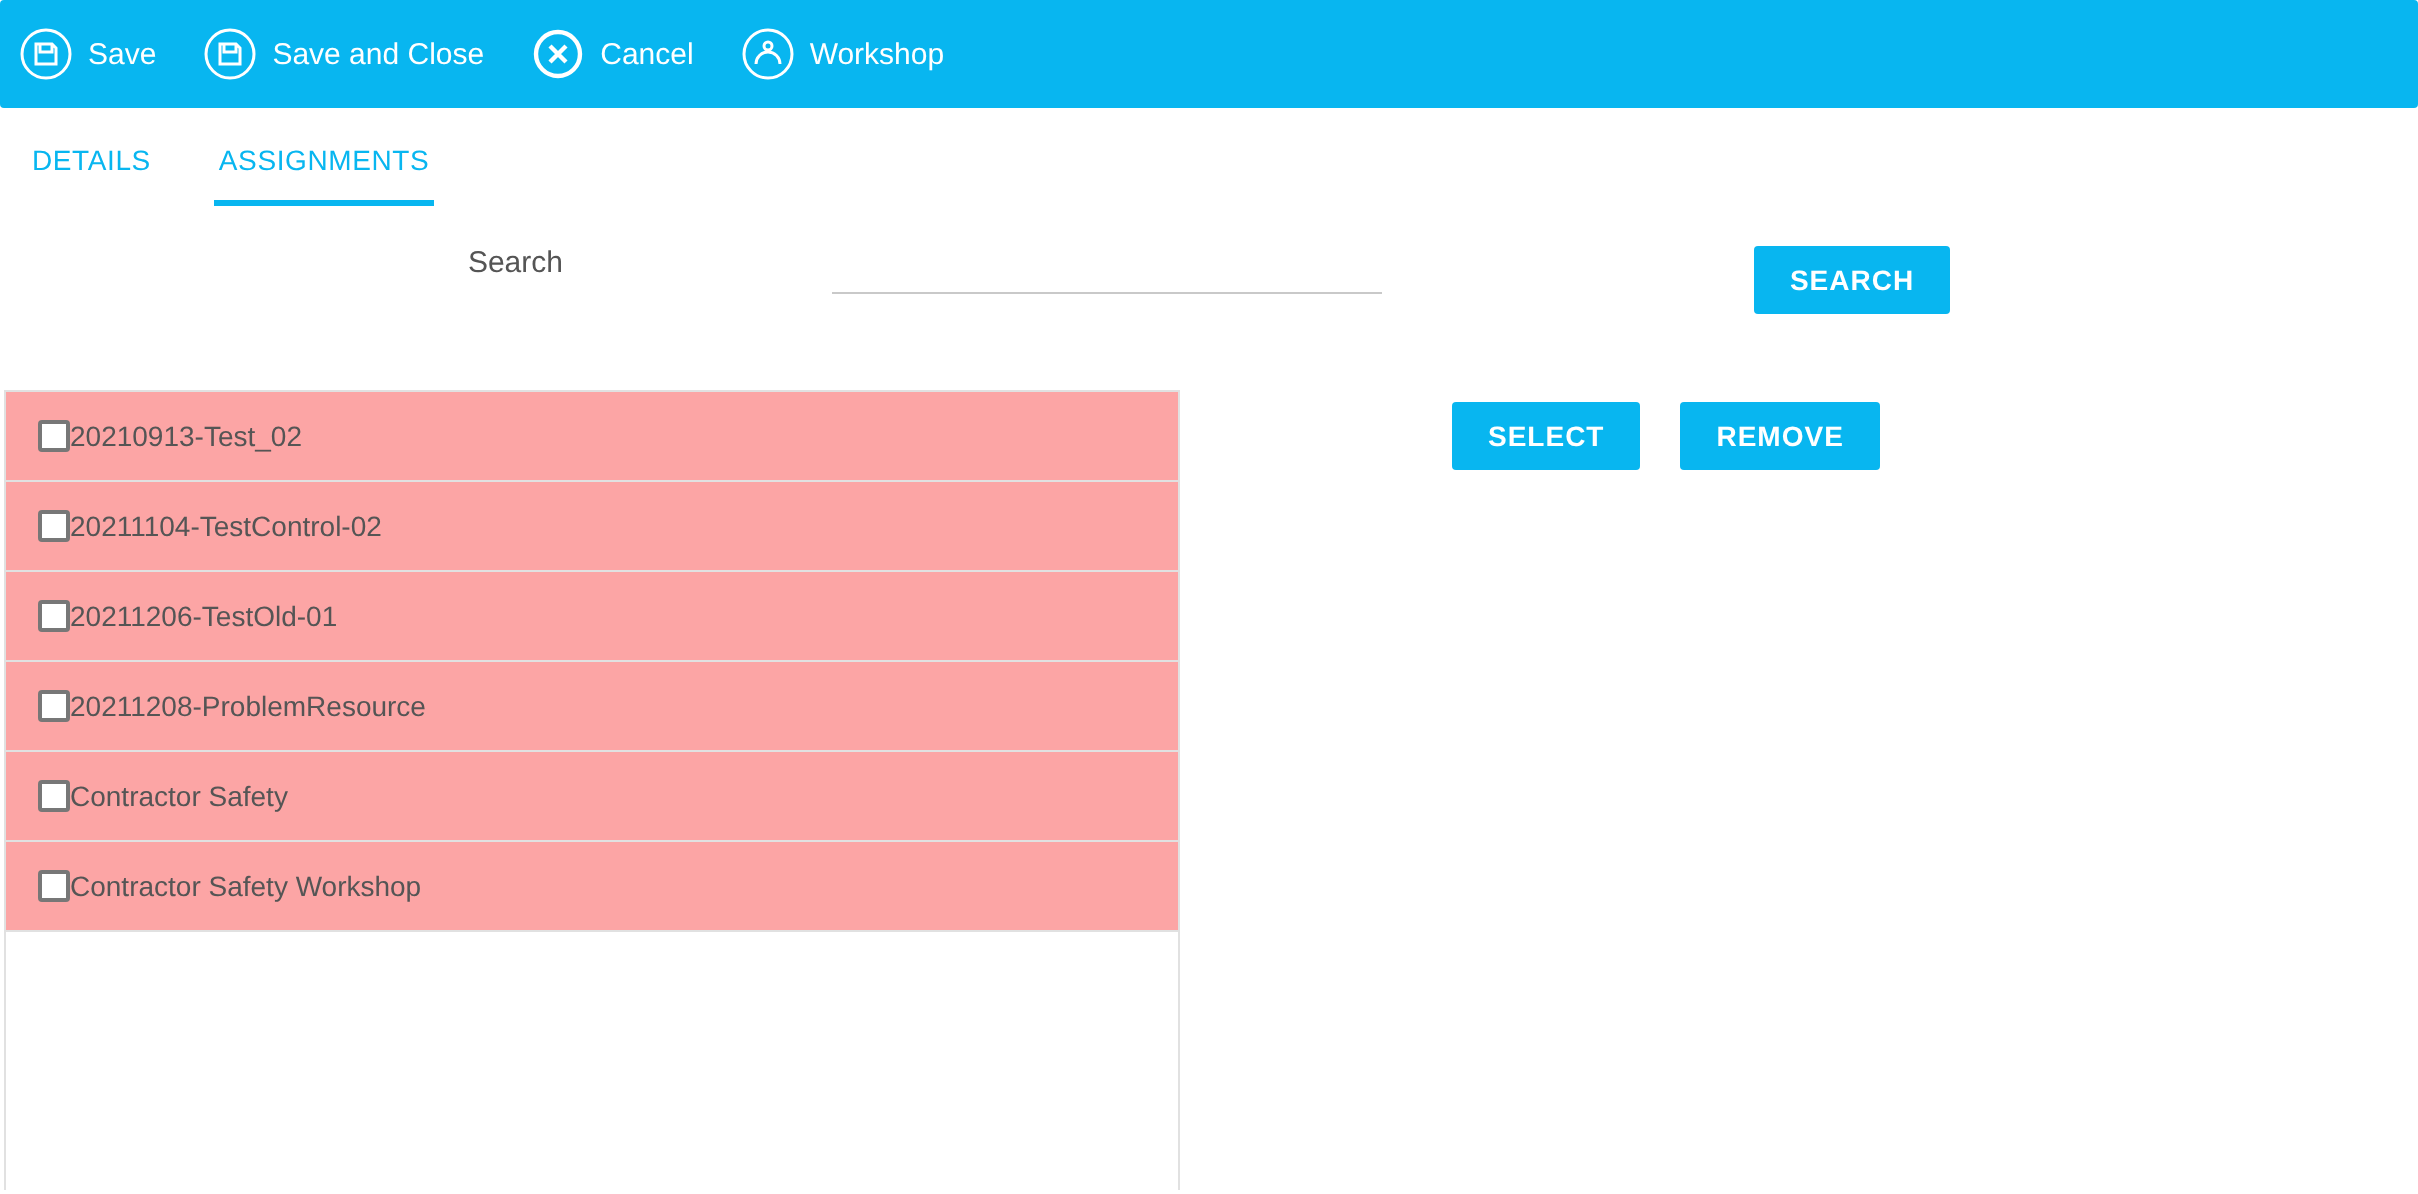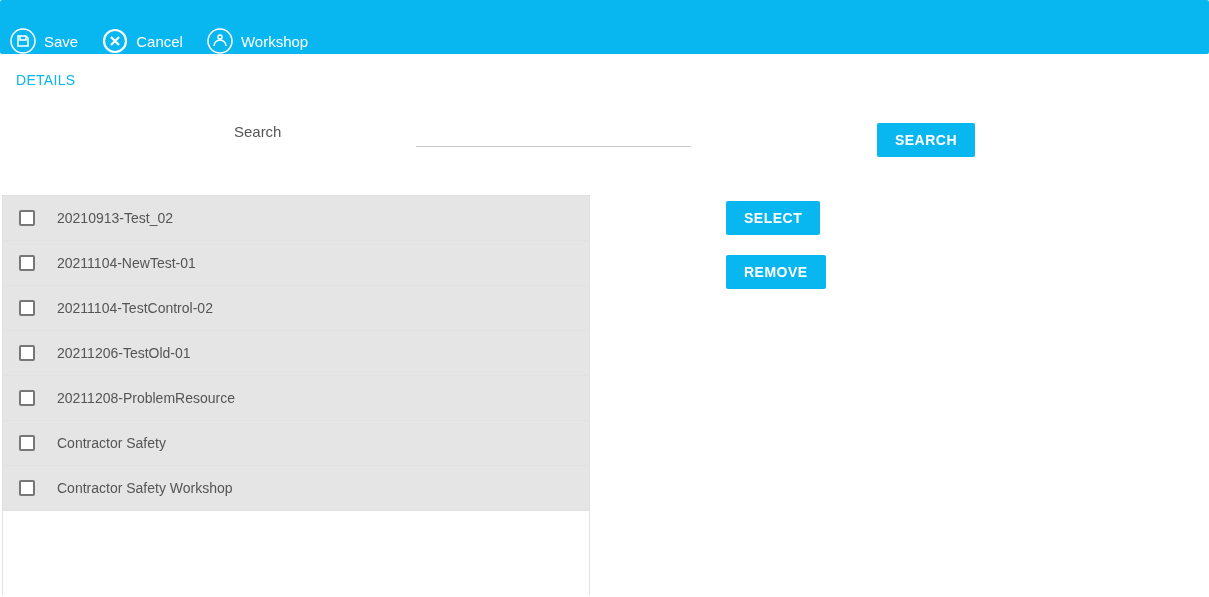--- a/index.html
+++ b/index.html
@@ -11,21 +11,21 @@
     color: #444;
     background: #fff;
     width: 1209px;
   }
 
   
   .top-toolbar {
     background: #08b6f0;
     height: 54px;
     display: flex;
-    align-items: flex-end;
+    align-items: center;
     padding: 0 10px;
     gap: 24px;
     color: #fff;
     border-radius: 2px;
   }
   .toolbar-btn {
     display: flex;
     align-items: center;
     gap: 8px;
     color: #fff;
@@ -120,45 +120,43 @@
     margin-left: 2px;
   }
   .resource-list {
     position: absolute;
     inset: 0;
     overflow-y: scroll;
   }
   .list-row {
     display: flex;
     align-items: center;
-    gap: 22px;
     padding: 14px 16px;
     border-bottom: 1px solid #e1e1e1;
-    background: #e5e5e5;
+    background: #fca5a5;
     font-size: 14px;
     color: #555;
   }
   .chk {
     width: 16px;
     height: 16px;
     border: 2px solid #777;
     border-radius: 2px;
     flex-shrink: 0;
     background: #fff;
   }
 
   
   .resource-list::-webkit-scrollbar { width: 16px; }
   .resource-list::-webkit-scrollbar-track { background: #f1f1f1; }
   .resource-list::-webkit-scrollbar-thumb { background: #c4c4c4; }
 
   
   .middle-buttons {
     display: flex;
-    flex-direction: column;
     align-items: flex-start;
     gap: 20px;
     padding-left: 136px;
     padding-top: 6px;
   }
 
   
   .right-panel {
     padding-left: 134px;
     padding-top: 2px;
@@ -184,20 +182,29 @@
   <div class="toolbar-btn">
     <span class="toolbar-icon">
       <svg viewBox="0 0 26 26" width="26" height="26">
         <circle cx="13" cy="13" r="12" stroke-width="1.5"></circle>
         <path d="M8 8 h8 l2 2 v8 h-10 z M10 8 v4 h6 v-4" stroke-width="1.5"></path>
       </svg>
     </span>
     <span>Save</span>
   </div>
 
+  <div class="toolbar-btn">
+    <span class="toolbar-icon">
+      <svg viewBox="0 0 26 26" width="26" height="26">
+        <circle cx="13" cy="13" r="12" stroke-width="1.5"></circle>
+        <path d="M8 8 h8 l2 2 v8 h-10 z M10 8 v4 h6 v-4" stroke-width="1.5"></path>
+      </svg>
+    </span>
+    <span>Save and Close</span>
+  </div>
 
   <div class="toolbar-btn">
     <span class="toolbar-icon">
       <svg viewBox="0 0 26 26" width="26" height="26">
         <circle cx="13" cy="13" r="11" stroke-width="2.2"></circle>
         <path d="M9 9 L17 17 M17 9 L9 17" stroke-width="2.2"></path>
       </svg>
     </span>
     <span>Cancel</span>
   </div>
@@ -209,44 +216,41 @@
         <circle cx="13" cy="9" r="2" stroke-width="1.5"></circle>
         <path d="M7 18 a6 6 0 0 1 12 0" stroke-width="1.5"></path>
       </svg>
     </span>
     <span>Workshop</span>
   </div>
 </div>
 
 <div class="tabs">
   <div class="tab">DETAILS</div>
+  <div class="tab active">ASSIGNMENTS</div>
 </div>
 
 <div class="search-row">
   <div class="search-label">Search</div>
   <input class="search-input" type="text" value="" style="">
   <div class="search-btn-wrap">
     <button class="btn-primary">SEARCH</button>
   </div>
 </div>
 
 <div class="main-area">
 
   <div class="resource-panel">
     <div class="resource-list" id="resource-list">
         <div class="list-row">
           <div class="chk"></div>
           <span>20210913-Test_02</span>
         </div>
         <div class="list-row">
           <div class="chk"></div>
-          <span>20211104-NewTest-01</span>
-        </div>
-        <div class="list-row">
-          <div class="chk"></div>
           <span>20211104-TestControl-02</span>
         </div>
         <div class="list-row">
           <div class="chk"></div>
           <span>20211206-TestOld-01</span>
         </div>
         <div class="list-row">
           <div class="chk"></div>
           <span>20211208-ProblemResource</span>
         </div>

